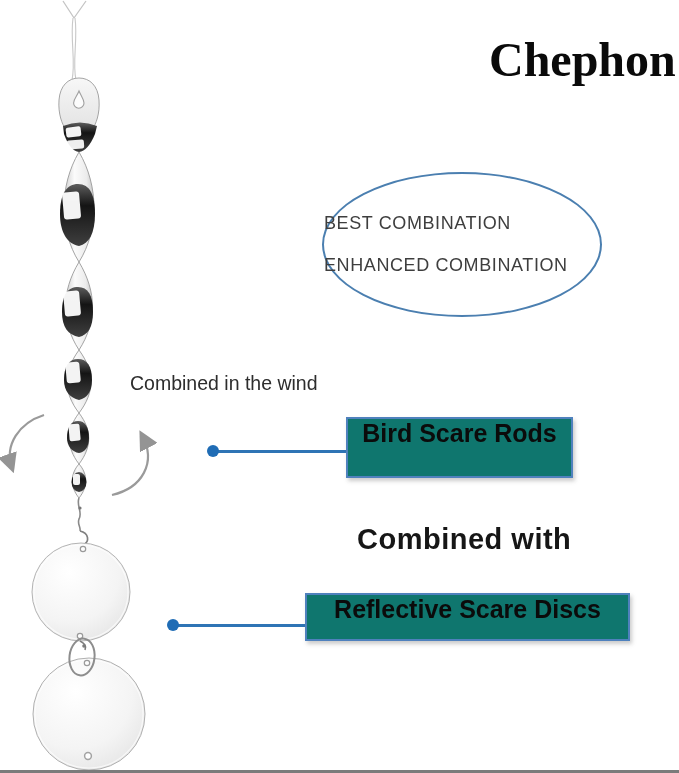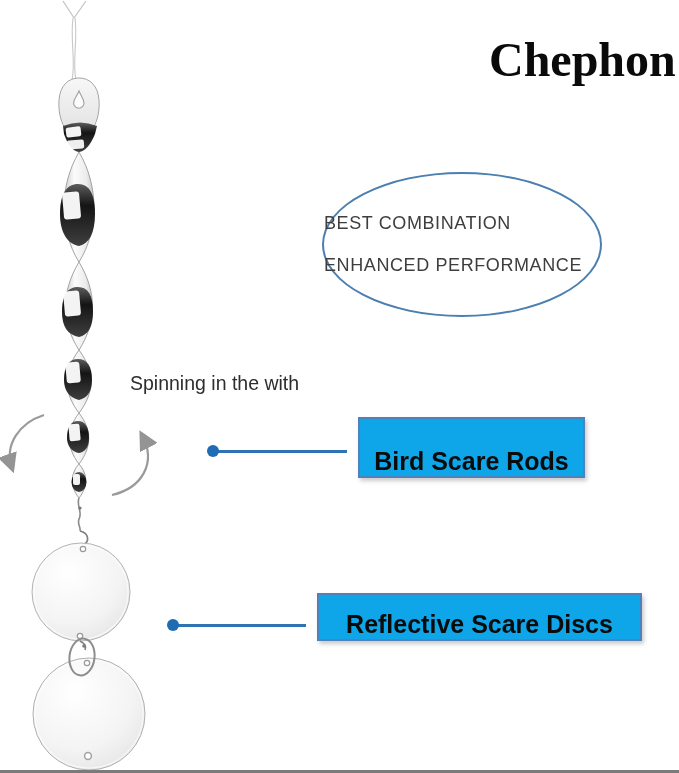--- a/index.html
+++ b/index.html
@@ -30,24 +30,23 @@
   .spinning{position:absolute;left:130px;top:372px;font-size:19.5px;color:#2d2d2d;}
   .combined{position:absolute;left:357px;top:523px;font-size:29px;font-weight:bold;color:#161616;letter-spacing:0.5px;}
   
   .callout-line{position:absolute;height:3px;background:#2e74b5;}
   .line1{left:213px;top:450px;width:134px;}
   .line2{left:173px;top:624px;width:133px;}
   .callout-dot{position:absolute;width:12px;height:12px;border-radius:50%;background:#1f6cb5;}
   .dot1{left:207px;top:445px;}
   .dot2{left:167px;top:619px;}
   .label-box{
-    position:absolute;box-sizing:border-box;background:#0ea5e9;border:2px solid #4f81bd;
-    display:flex;align-items:flex-end;justify-content:center;
+    position:absolute;box-sizing:border-box;background:#0f766e;border:2px solid #4f81bd;
+    display:flex;align-items:flex-start;justify-content:center;
     box-shadow:2px 3px 4px rgba(110,110,110,0.35);
-    margin-left:12px;
   }
   .label-box span{font-size:25px;font-weight:bold;color:#0b0b0b;white-space:nowrap;}
   .box1{left:346px;top:417px;width:227px;height:61px;}
   .box2{left:305px;top:593px;width:325px;height:48px;}
   
   .bottom-strip{position:absolute;left:0;top:770px;width:679px;height:3px;background:#7b7b7b;}
 </style>
 </head>
 <body>
 
@@ -145,31 +144,32 @@
     </g>
   </svg>
 
   <div class="brand">
     <span class="brand-name">Chephon</span>
     <span class="brand-tm">TM</span>
   </div>
 
   <div class="badge">
     <div class="badge-line">BEST COMBINATION</div>
-    <div class="badge-line">ENHANCED PERFORMANCE</div>
+    <div class="badge-line">ENHANCED COMBINATION</div>
   </div>
 
-  <div class="spinning">Spinning in the with</div>
+  <div class="spinning">Combined in the wind</div>
 
   <div class="callout-line line1"></div>
   <div class="callout-dot dot1"></div>
   <div class="label-box box1">
     <span>Bird Scare Rods</span>
   </div>
 
+  <div class="combined">Combined with</div>
 
   <div class="callout-line line2"></div>
   <div class="callout-dot dot2"></div>
   <div class="label-box box2">
     <span>Reflective Scare Discs</span>
   </div>
 
   <div class="bottom-strip"></div>
 </div>
 

